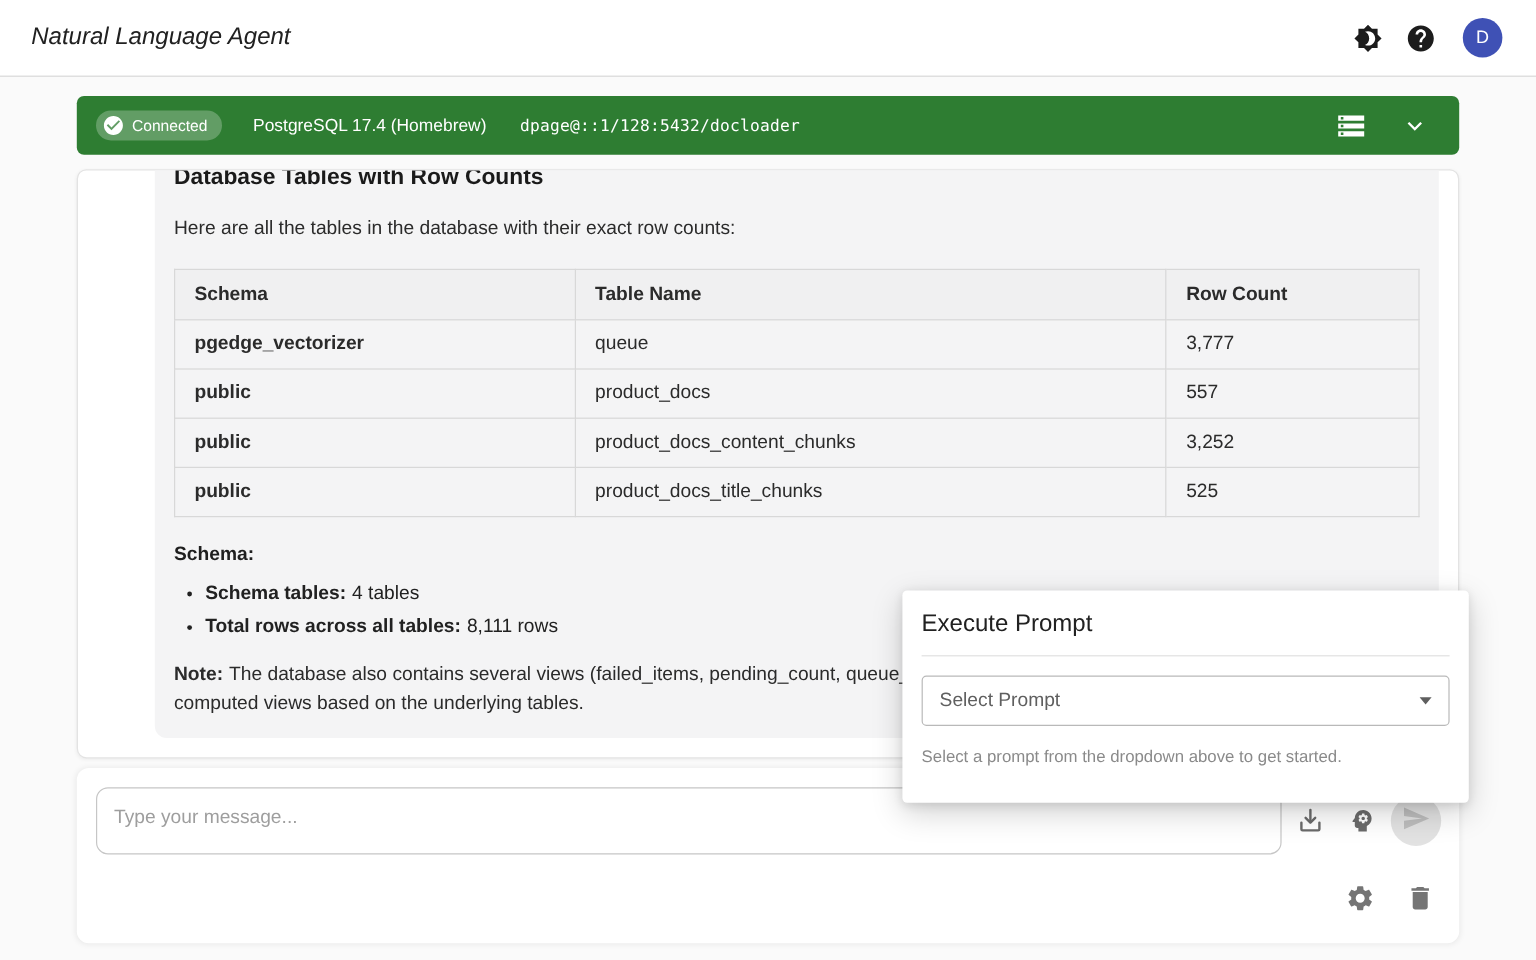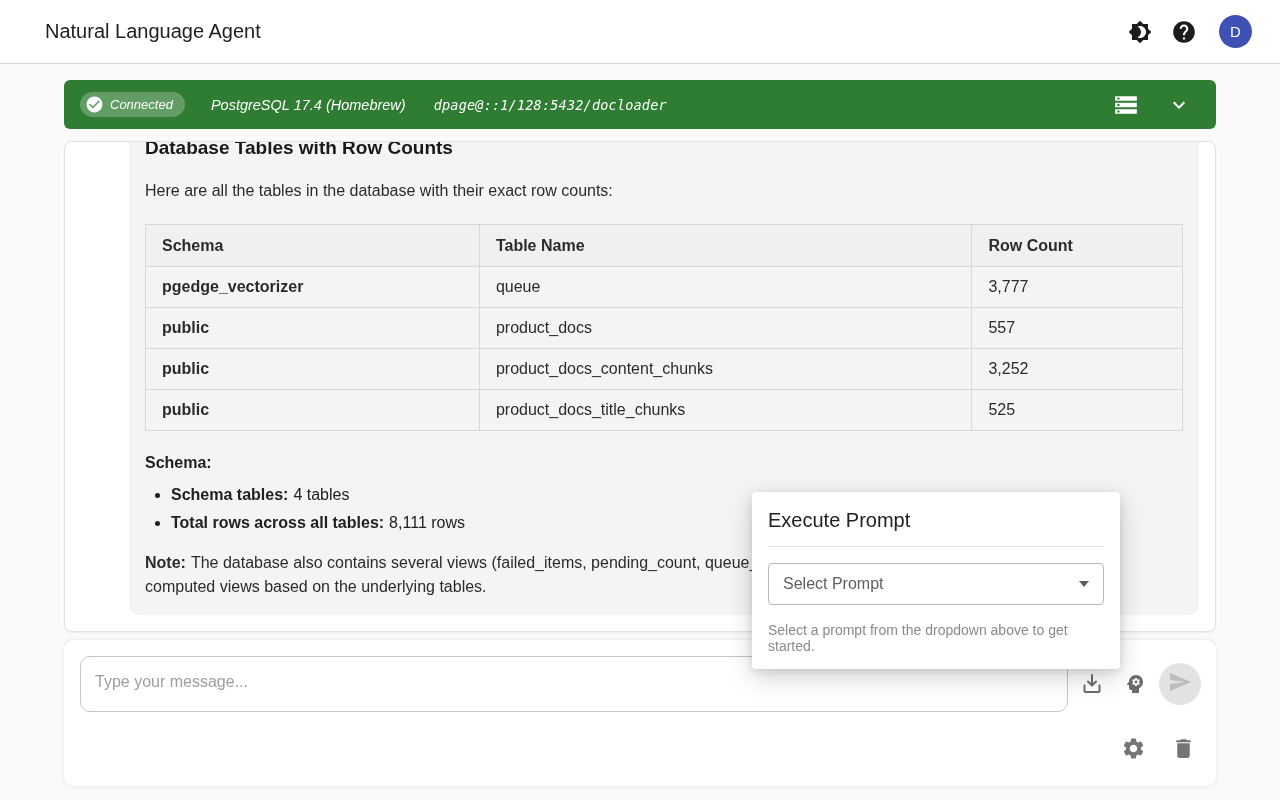--- a/index.html
+++ b/index.html
@@ -13,34 +13,34 @@
     position:absolute; top:0; left:0; width:1280px; height:64px;
     background:#ffffff; border-bottom:1px solid #d8d8d8;
     display:flex; align-items:center; padding:0 24px;
   }
   .logo { display:flex; align-items:flex-start; }
   .logo svg { display:block; }
   .wordmark { font-size:27px; line-height:40px; letter-spacing:-0.5px; margin-left:2px; }
   .wordmark .pg { color:#595a5c; }
   .wordmark .edge { color:#29aae1; font-weight:700; }
   .wordmark .reg { color:#29aae1; font-size:10px; vertical-align:14px; }
-  .app-title { font-size:20px; font-weight:400; color:#212121; margin-left:21px; }
+  .app-title { font-size:20px; font-weight:400; color:#212121; margin-left:2px;font-style:italic; }
   .hdr-icon { position:absolute; width:24px; height:24px; color:#1c1c1c; cursor:pointer; }
   .hdr-brightness { left:1128px; top:20px; }
   .hdr-help { left:1171px; top:19px; width:26px; height:26px; }
   .avatar {
     position:absolute; left:1219px; top:15px; width:33px; height:33px; border-radius:50%;
     background:#3f51b5; color:#ffffff; font-size:15px; font-weight:500;
     display:flex; align-items:center; justify-content:center; cursor:pointer;
   }
   
   .conn-bar {
     position:absolute; top:80px; left:64px; width:1152px; height:49px;
     background:#2e7d32; border-radius:6px; color:#ffffff;
-    display:flex; align-items:center; padding:0 25px 0 16px;font-style:italic;
+    display:flex; align-items:center; padding:0 25px 0 16px;
   }
   .chip {
     display:flex; align-items:center; gap:6px;
     background:rgba(255,255,255,0.25); border-radius:14px;
     padding:3px 12px 3px 5px; font-size:13px;
   }
   .chip svg { display:block; }
   .conn-server { margin-left:26px; font-size:14.5px; }
   .conn-dsn { margin-left:28px; font-family:"DejaVu Sans Mono", monospace; font-size:13.5px; letter-spacing:0.2px; }
   .conn-spacer { flex:1; }
@@ -62,21 +62,21 @@
   .db-table th, .db-table td { border:1px solid #d8d8d8; text-align:left; padding:9px 16px; height:41px; }
   .db-table th { font-weight:700; height:42px; background:rgba(0,0,0,0.015); }
   .db-table td.c-schema { font-weight:700; }
   .summary-label { margin-top:20px; font-size:16px; line-height:24px; font-weight:700; color:#1f1f1f; }
   .summary-list { margin-top:8px; padding-left:26px; font-size:16px; line-height:24px; }
   .summary-list li + li { margin-top:4px; }
   .blabel { font-weight:700; margin-right:5px; }
   .msg-note { margin-top:16px; font-size:16px; line-height:24px; color:#2b2b2b; }
   
   .prompt-dialog {
-    position:absolute; left:752px; top:492px; width:368px; height:177px;
+    position:absolute; left:752px; top:492px; width:472px; height:177px;
     background:#ffffff; border-radius:4px; padding:16px;
     box-shadow:0 8px 26px rgba(0,0,0,0.18), 0 2px 8px rgba(0,0,0,0.10);
     z-index:20;
   }
   .prompt-title { font-size:20px; line-height:24px; font-weight:400; color:#212121; }
   .prompt-divider { border:none; border-top:1px solid #e0e0e0; margin-top:14px; }
   .prompt-select {
     margin-top:16px; height:42px; border:1px solid #b9b9b9; border-radius:4px;
     display:flex; align-items:center; padding:12px 14px; font-size:16px; color:#5f5f5f; cursor:pointer;
   }

